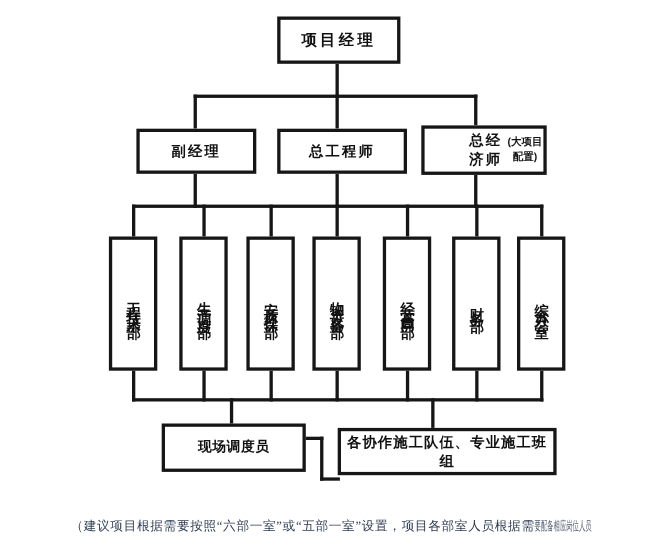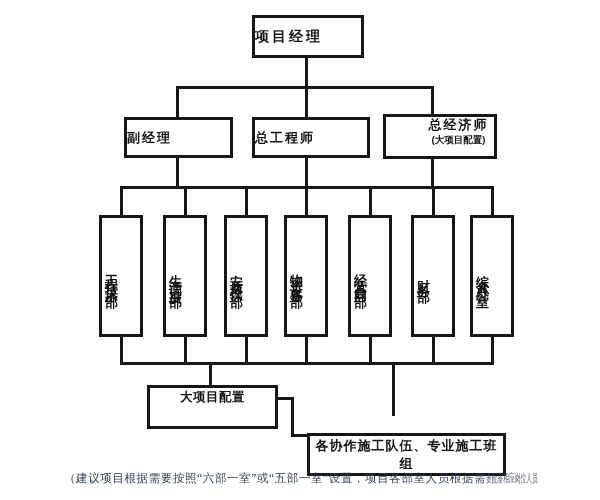--- a/index.html
+++ b/index.html
@@ -4,25 +4,25 @@
 <style>
   html,body { margin:0; padding:0; background:#ffffff; }
   .canvas {
     position:relative; width:600px; height:500px; background:#ffffff;
     font-family:"Liberation Sans", sans-serif; overflow:hidden;
   }
   .ln { position:absolute; background:#161616; z-index:1; }
   .box {
     position:absolute; box-sizing:border-box; border:3px solid #161616;
     background:#ffffff; color:#111111; font-weight:700; z-index:2;
-    display:flex; align-items:center; text-align:center;
+    display:flex; align-items:center; justify-content:center; text-align:center;
   }
   .box-root  { font-size:14px; letter-spacing:3px; }
   .l2        { font-size:13px; letter-spacing:2px; }
-  .l2-econ   { flex-direction:column; line-height:1.3;padding-left:37px; }
+  .l2-econ   { flex-direction:row; line-height:1.3;padding-left:37px; }
   .l2-econ .note { font-size:9.5px; letter-spacing:0; font-weight:700; }
   .vlabel {
     writing-mode:vertical-rl; text-orientation:upright;
     font-size:13px; letter-spacing:5px; font-weight:700;
   }
   .fs-box    { flex-direction:column; font-size:12.5px; line-height:1.55; letter-spacing:0.5px; }
   .crew-box  { font-size:13px; letter-spacing:1px; }
   .footnote {
     position:absolute; left:64px; top:471px; z-index:2;
     font-family:"Liberation Serif", serif; font-size:11.5px; color:#2e3d52;
@@ -99,23 +99,23 @@
     <span class="vlabel">经营合同部</span>
   </div>
   <div class="box" style="left:411px;top:215px;width:44px;height:122px">
     <span class="vlabel">财务部</span>
   </div>
   <div class="box" style="left:470px;top:215px;width:44px;height:122px">
     <span class="vlabel">综合办公室</span>
   </div>
 
   <div class="box fs-box" style="left:147px;top:385px;width:131px;height:44px">
-    <span>大项目配置</span>
+    <span>现场调度员</span>
   </div>
-  <div class="box crew-box" style="left:307px;top:433px;width:199px;height:43px">
+  <div class="box crew-box" style="left:307px;top:389px;width:199px;height:43px">
     <span>各协作施工队伍、专业施工班组</span>
   </div>
 
   <div class="footnote">
     <span>（建议项目根据需要按照“六部一室”或“五部一室”设置，项目各部室人员根据需</span>
     <span class="tail">要配备相应岗位人员</span>
   </div>
 
 </div>
 

